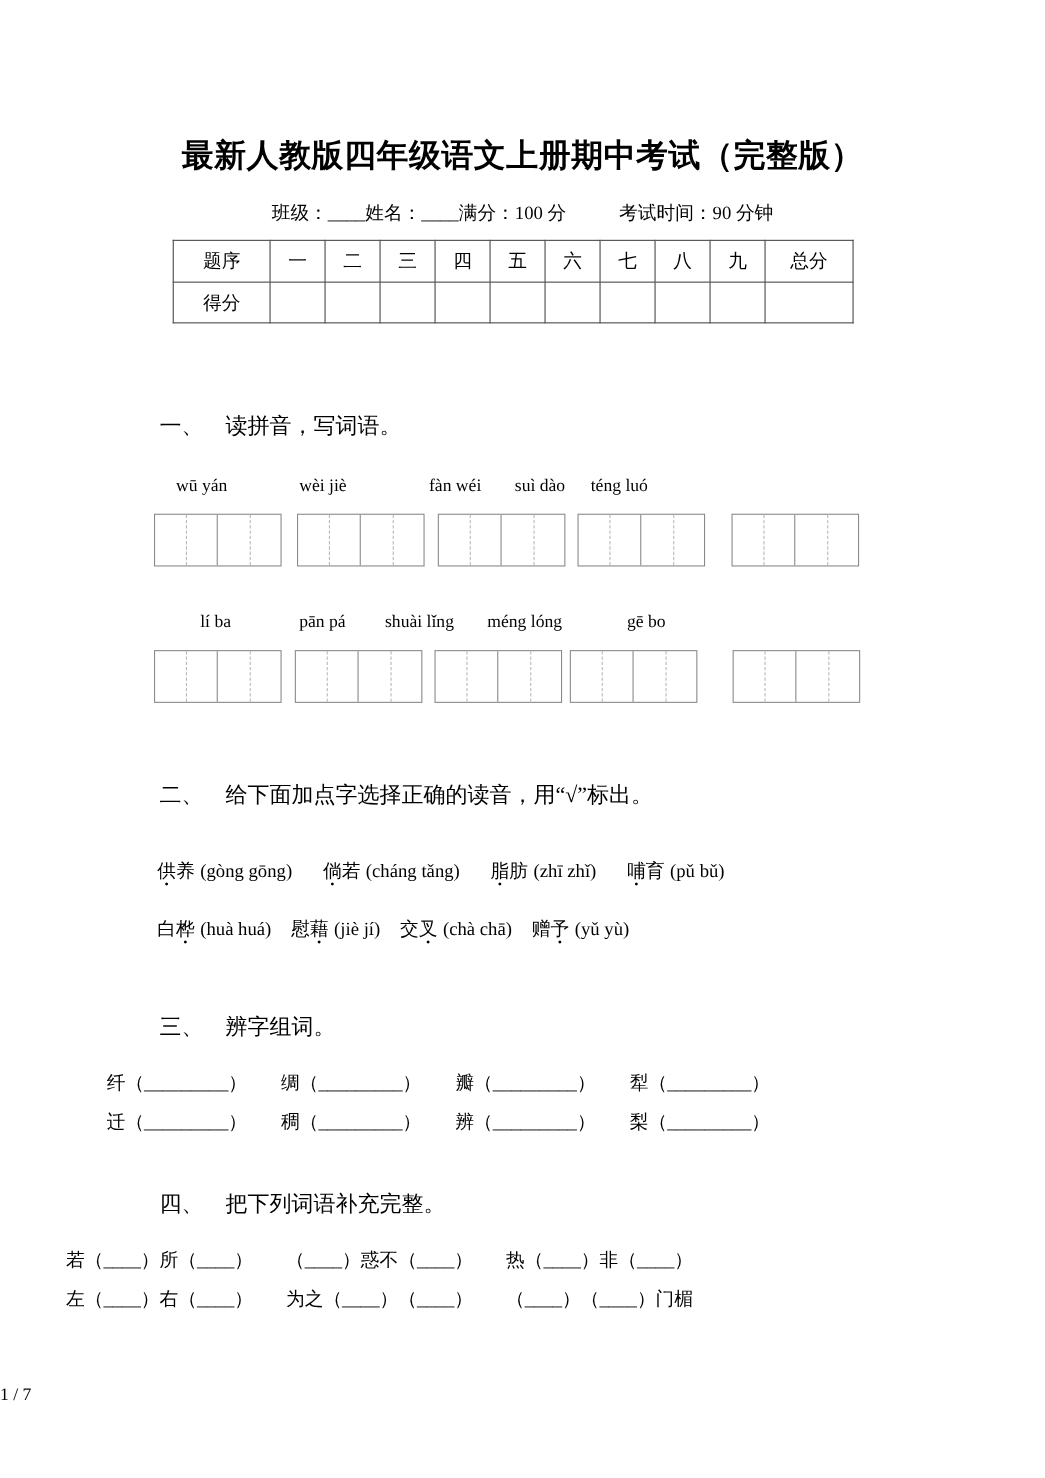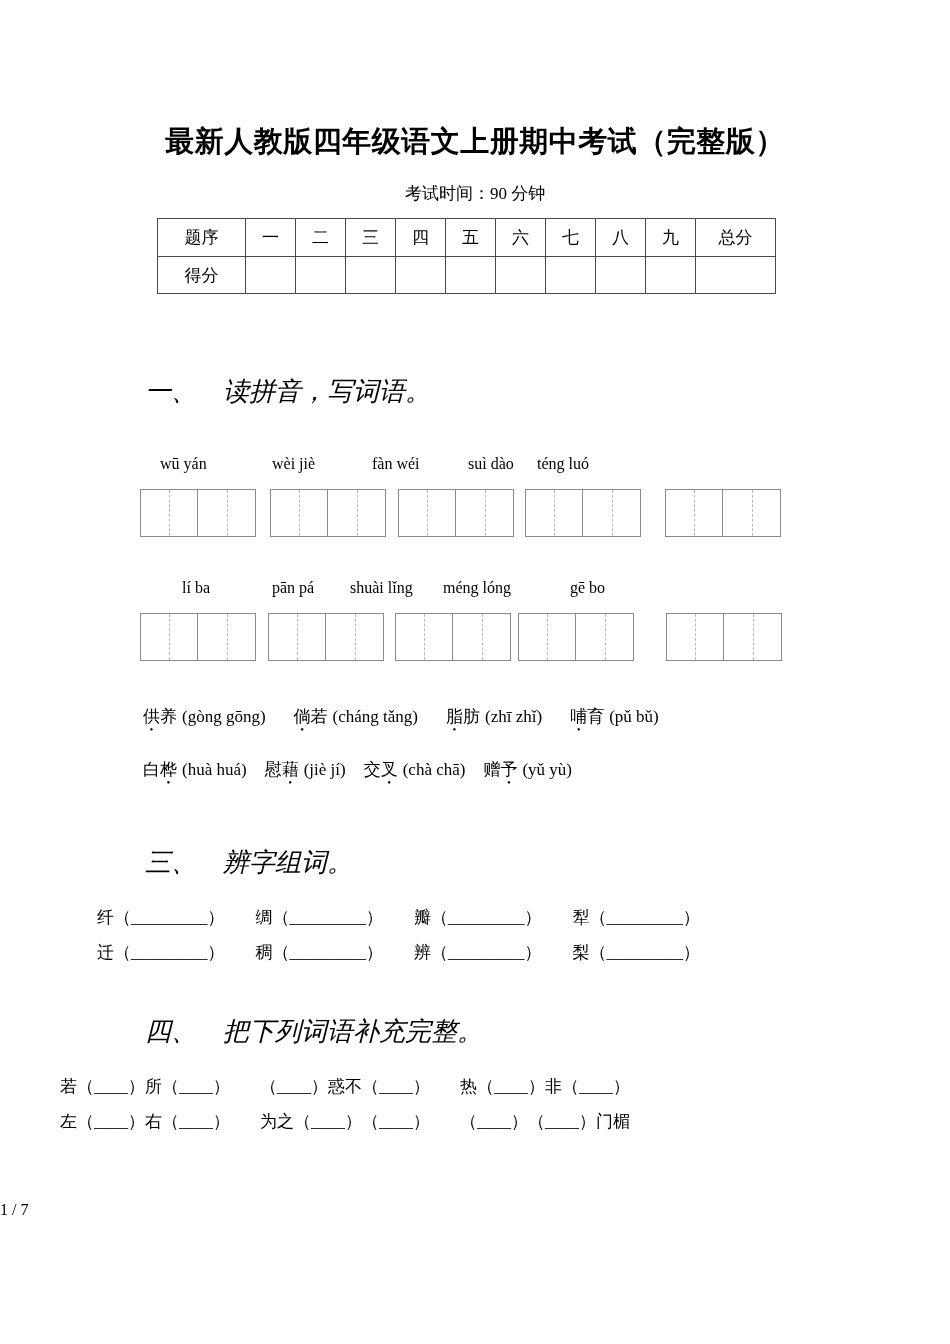--- a/index.html
+++ b/index.html
@@ -28,25 +28,25 @@
     border:1px solid #4a4a4a;
     text-align:center; vertical-align:middle;
     font-size:17px;
   }
   .col-label { width:88px; }
   .col-num { width:50px; }
   .col-total { width:80px; }
   tr.header-row td { height:38px; }
   tr.score-row td { height:37px; }
 
-  .s-heading { font-size:26px; font-weight:normal; margin-left:145px;font-style:italic; }
+  .s-heading { font-size:20px; font-weight:normal; margin-left:145px; }
   #s1-heading { margin-top:80px; }
 
   .pinyin-row { position:relative; height:22px; font-size:16px; }
-  #pinyin-row1 { margin-top:46px; }
+  #pinyin-row1 { margin-top:32px; }
   #pinyin-row2 { margin-top:42px; }
   .py-label { position:absolute; top:0; white-space:nowrap; }
 
   .grid-row { display:flex; margin-left:140px; margin-top:12px; }
   .grid-group { display:flex; height:48px; border:1px solid #8a8a8a; background:#fff; }
   .grid-cell { width:57px; position:relative; border-right:1px solid #8a8a8a; }
   .grid-cell:last-child { border-right:none; }
   .grid-cell::before {
     content:""; position:absolute; left:50%; top:0; bottom:0;
     border-left:1px dashed #b8b8b8;
@@ -78,20 +78,21 @@
   .footer { text-align:left; margin-top:68px; font-size:16px; }
 </style>
 </head>
 <body>
 
 <div class="page">
 
   <h1 class="title">最新人教版四年级语文上册期中考试（完整版）</h1>
 
   <div class="info-line">
+    <span>班级：____姓名：____满分：100 分</span>
     <span>考试时间：90 分钟</span>
   </div>
 
   <div class="table-wrap">
     <table class="score-table">
       <tbody>
           <tr class="header-row">
         <td class="col-label">题序</td>
         <td class="col-num">一</td>
         <td class="col-num">二</td>
@@ -119,21 +120,21 @@
       </tr>
     </tbody>
       </table>
   </div>
 
   <h2 class="s-heading" id="s1-heading">一、　读拼音，写词语。</h2>
 
   <div class="pinyin-row" id="pinyin-row1">
     <span class="py-label" style="left:160px">wū yán</span>
     <span class="py-label" style="left:272px">wèi jiè</span>
-    <span class="py-label" style="left:372px">fàn wéi</span>
+    <span class="py-label" style="left:390px">fàn wéi</span>
     <span class="py-label" style="left:468px">suì dào</span>
     <span class="py-label" style="left:537px">téng luó</span>
   </div>
 
   <div class="grid-row">
     <div class="grid-group">
         <div class="grid-cell"></div>
         <div class="grid-cell"></div>
       </div>
     <div class="grid-group" style="margin-left:14px">
@@ -178,20 +179,21 @@
     <div class="grid-group" style="margin-left:7px">
         <div class="grid-cell"></div>
         <div class="grid-cell"></div>
       </div>
     <div class="grid-group" style="margin-left:32px">
         <div class="grid-cell"></div>
         <div class="grid-cell"></div>
       </div>
   </div>
 
+  <h2 class="s-heading" id="s2-heading">二、　给下面加点字选择正确的读音，用“√”标出。</h2>
 
   <div class="word-row" id="word-row1">
     <span class="word-item"><span class="hz"></span><span class="hz dotted">供</span><span class="hz">养</span><span class="py">(gòng gōng)</span></span>
     <span class="word-item"><span class="hz"></span><span class="hz dotted">倘</span><span class="hz">若</span><span class="py">(cháng tǎng)</span></span>
     <span class="word-item"><span class="hz"></span><span class="hz dotted">脂</span><span class="hz">肪</span><span class="py">(zhī zhǐ)</span></span>
     <span class="word-item"><span class="hz"></span><span class="hz dotted">哺</span><span class="hz">育</span><span class="py">(pǔ bǔ)</span></span>
   </div>
 
   <div class="word-row" id="word-row2">
     <span class="word-item"><span class="hz">白</span><span class="hz dotted">桦</span><span class="hz"></span><span class="py">(huà huá)</span></span>

